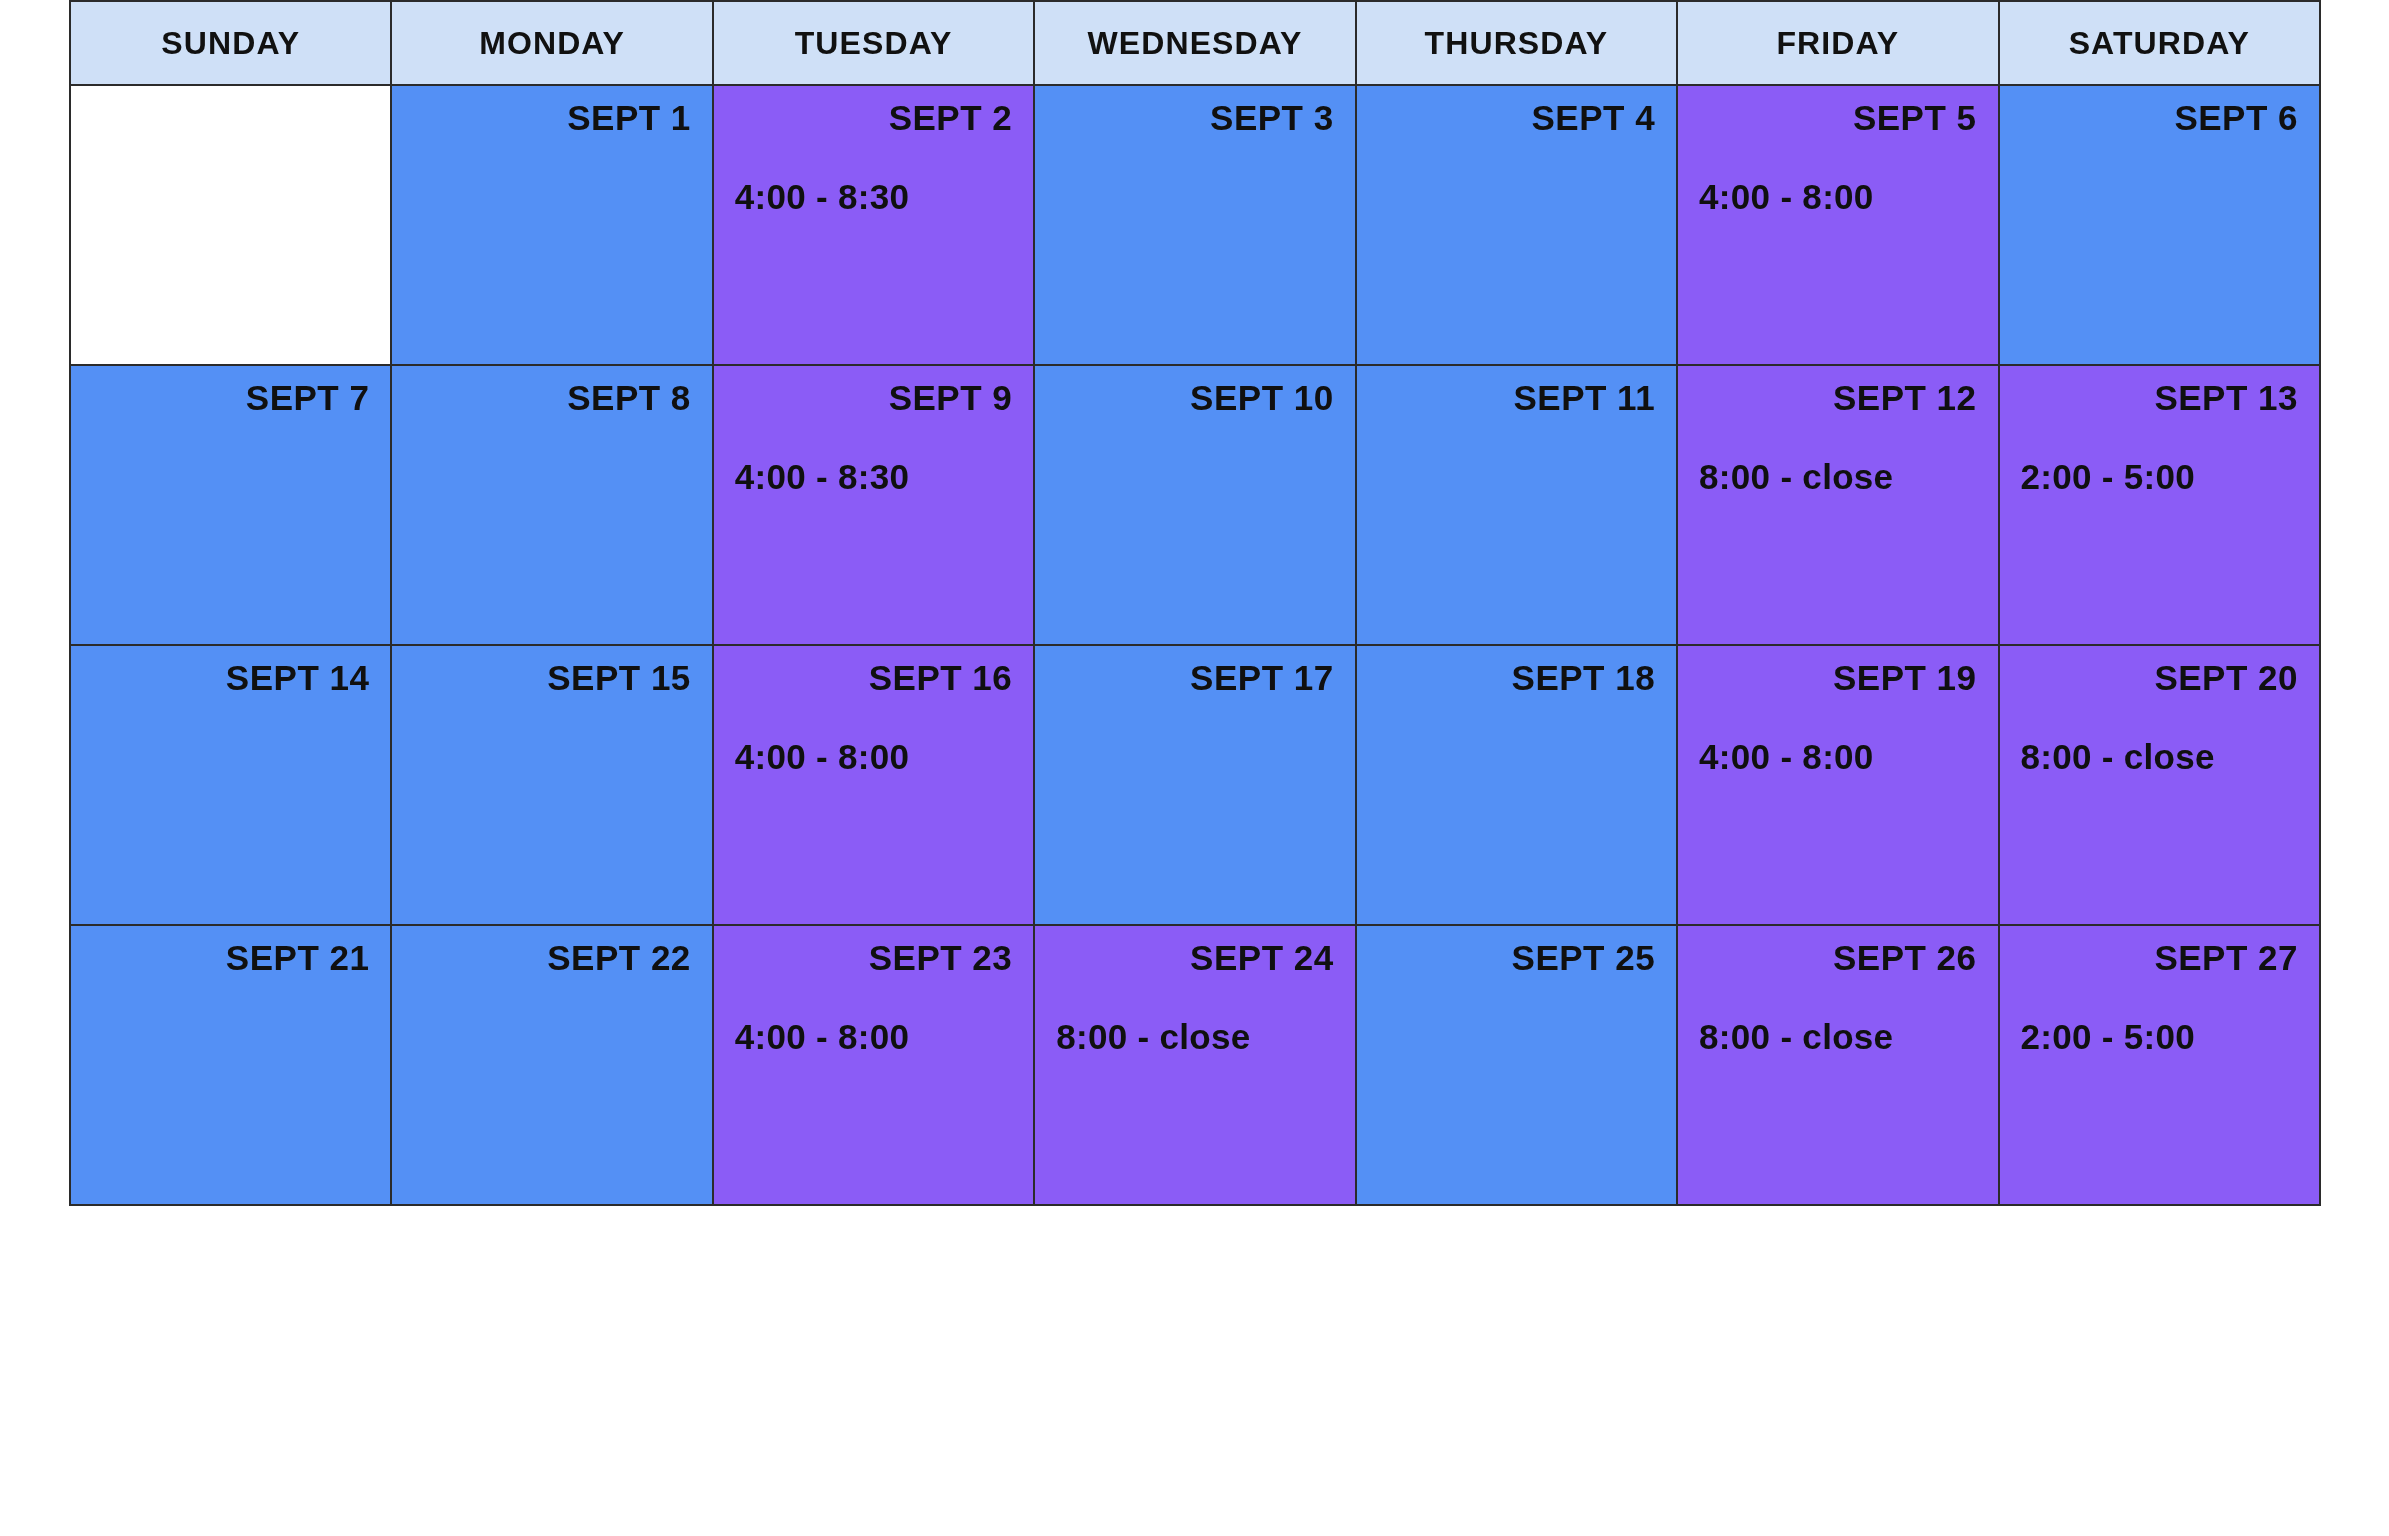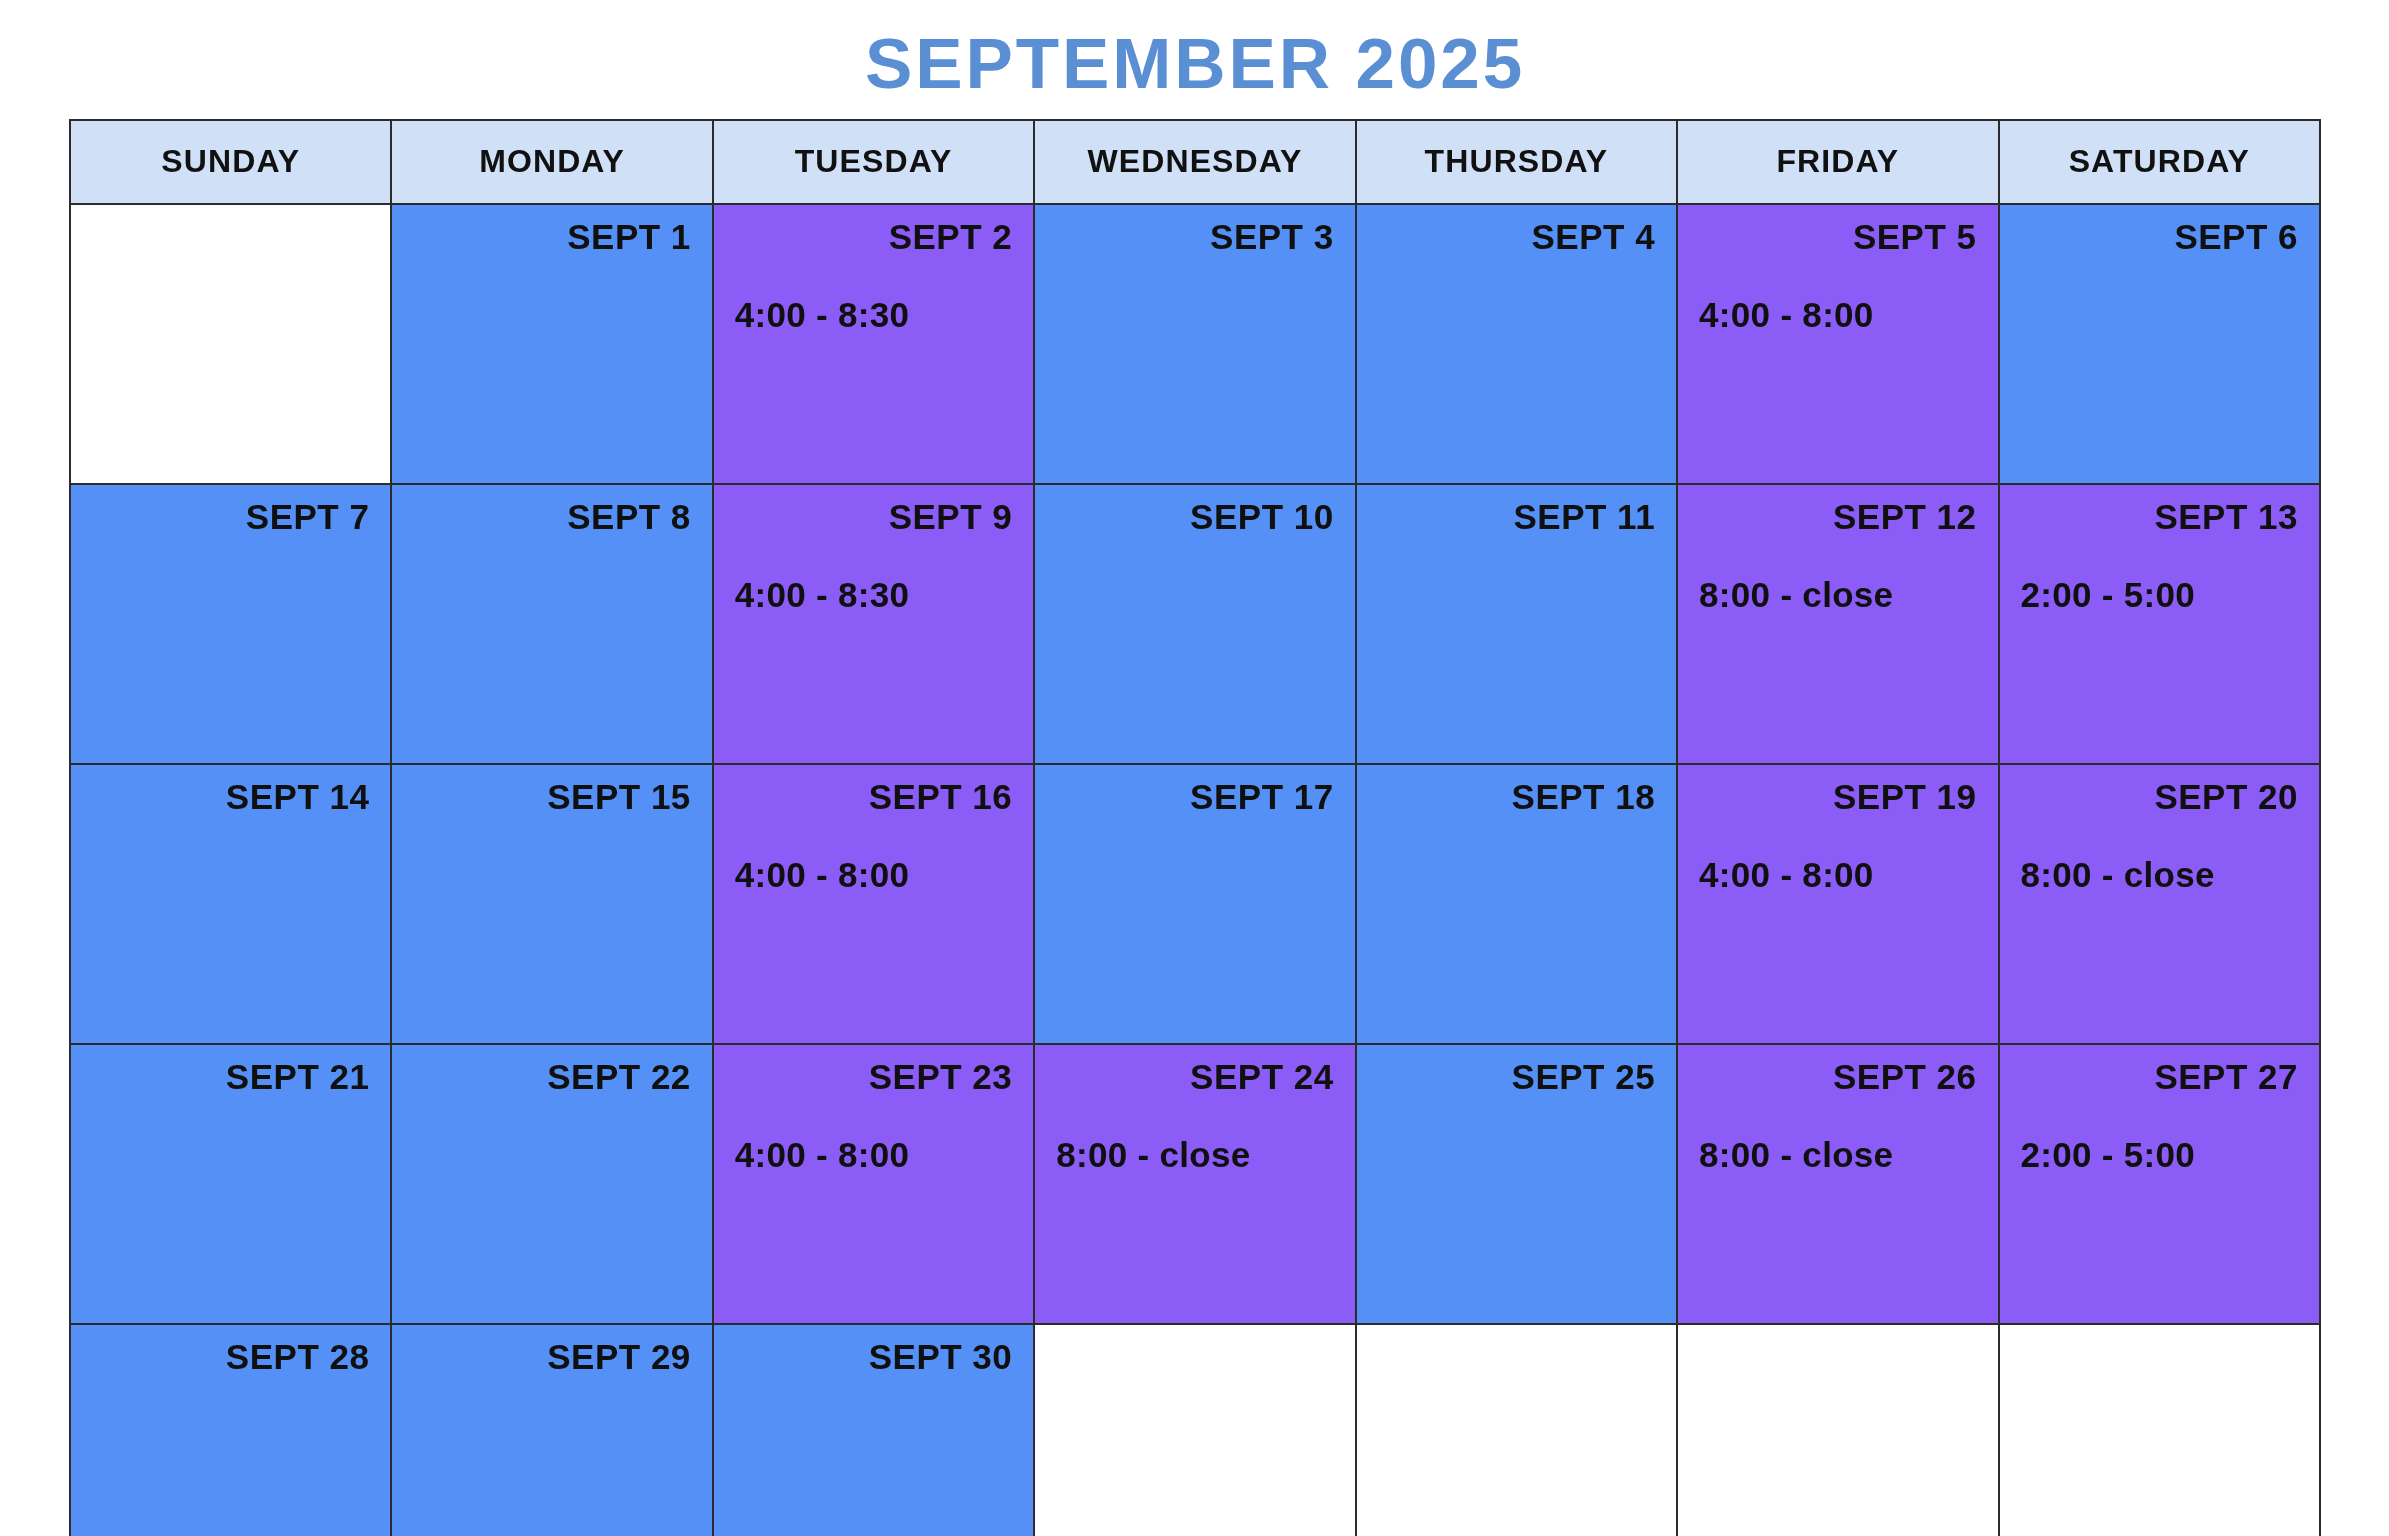--- a/index.html
+++ b/index.html
@@ -82,21 +82,20 @@
     margin-top: 40px;
     line-height: 1.1;
     white-space: nowrap;
   }
 </style>
 </head>
 <body>
 
 <div class="page">
 
-  <div class="title">SEPTEMBER 2025</div>
 
   <div class="cal-wrap">
     <table class="calendar">
       <thead>
         <tr>
           <th>SUNDAY</th>
           <th>MONDAY</th>
           <th>TUESDAY</th>
           <th>WEDNESDAY</th>
           <th>THURSDAY</th>
@@ -203,41 +202,18 @@
             </td>
             <td class="light">
               <span class="daynum">SEPT 26</span>
               <span class="hours">8:00 - close</span>
             </td>
             <td class="light">
               <span class="daynum">SEPT 27</span>
               <span class="hours">2:00 - 5:00</span>
             </td>
           </tr>
-          <tr>
-            <td class="dark">
-              <span class="daynum">SEPT 28</span>
-            </td>
-            <td class="dark">
-              <span class="daynum">SEPT 29</span>
-            </td>
-            <td class="dark">
-              <span class="daynum">SEPT 30</span>
-            </td>
-            <td class="blank">
-              <span class="daynum"></span>
-            </td>
-            <td class="blank">
-              <span class="daynum"></span>
-            </td>
-            <td class="blank">
-              <span class="daynum"></span>
-            </td>
-            <td class="blank">
-              <span class="daynum"></span>
-            </td>
-          </tr>
         </tbody>
     </table>
   </div>
 
 </div>
 
 
 </body></html>

